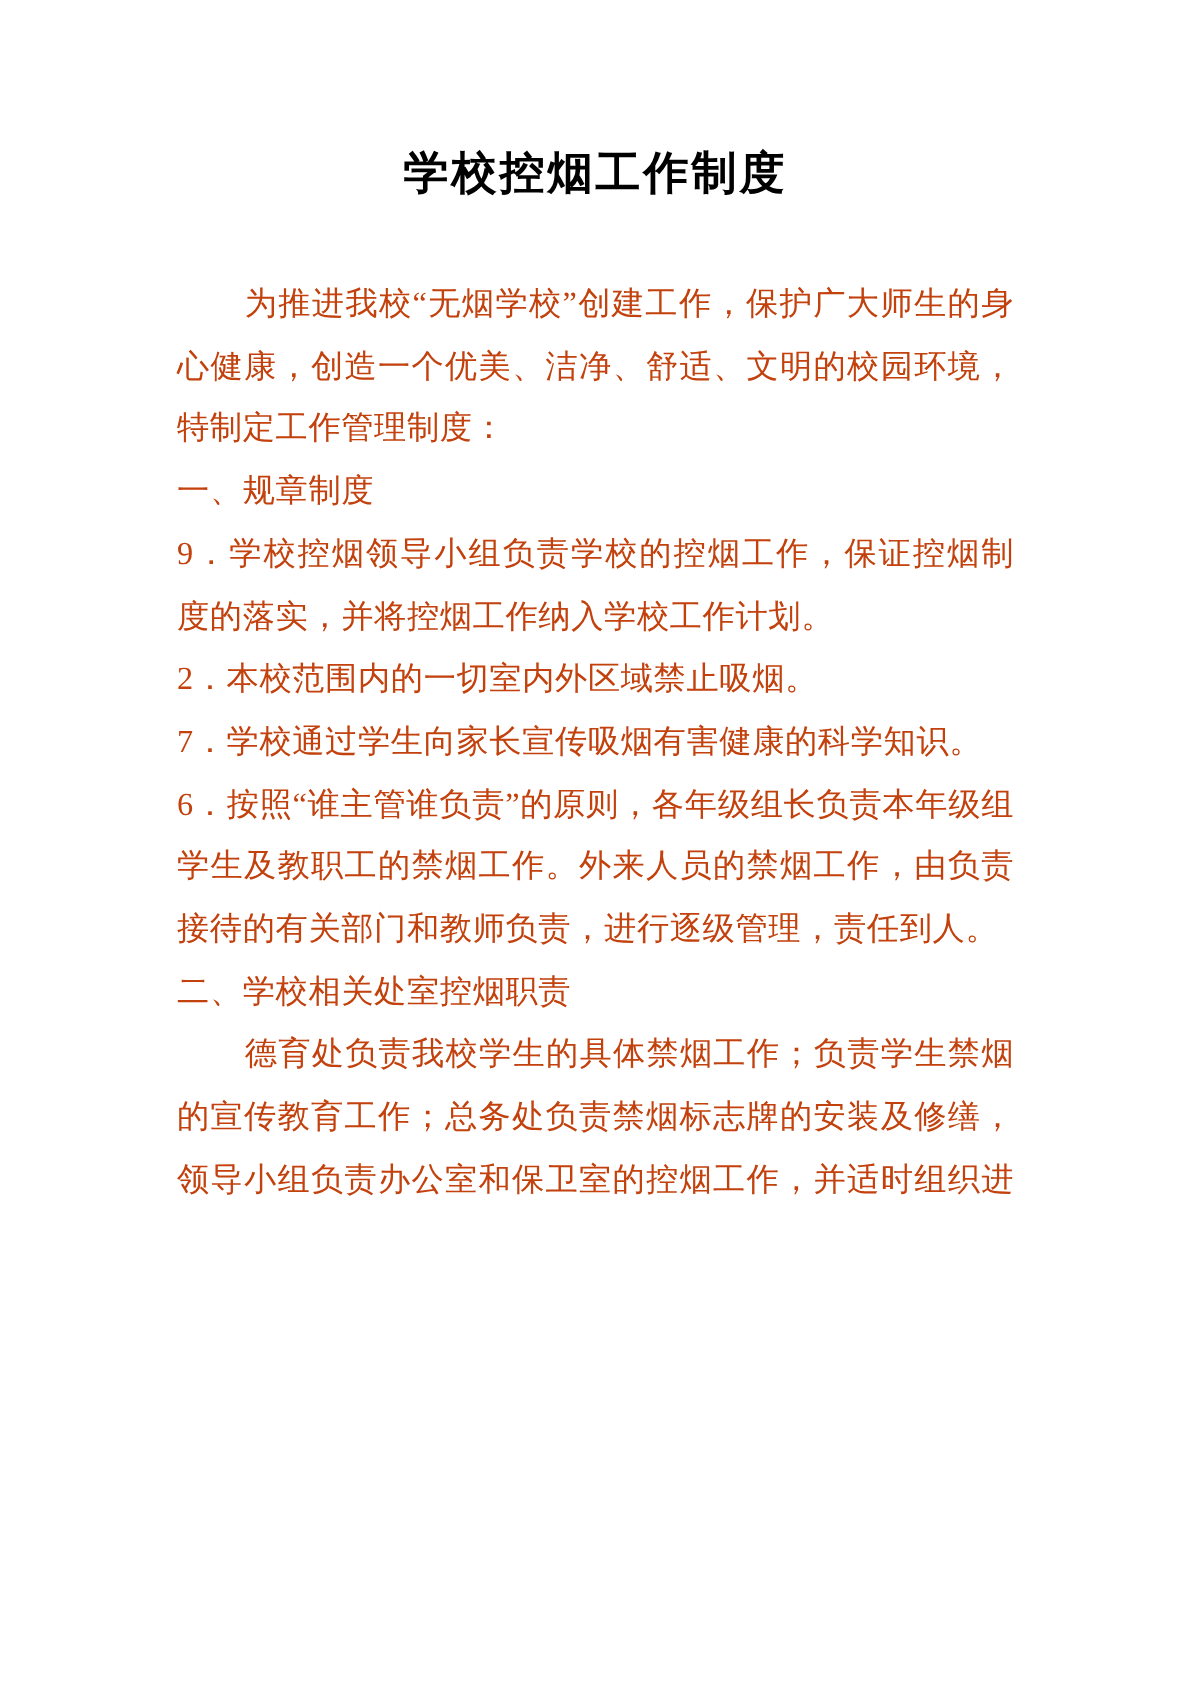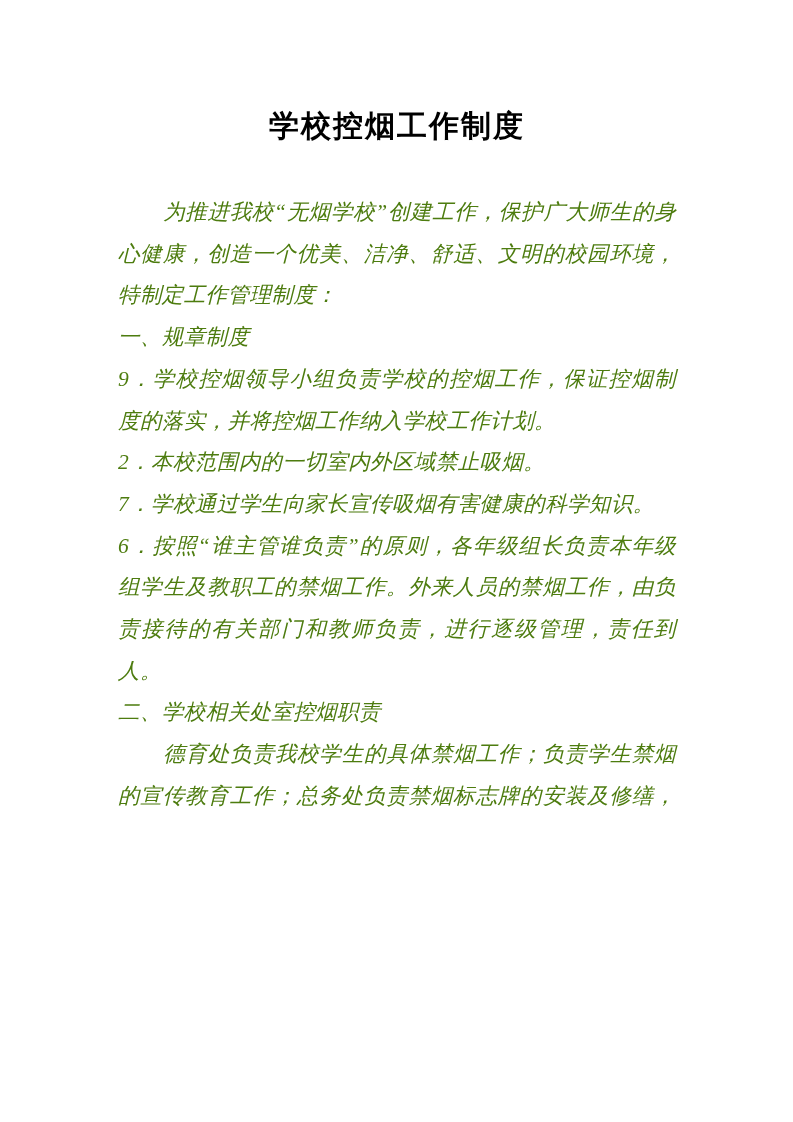--- a/index.html
+++ b/index.html
@@ -1,21 +1,21 @@
 <!DOCTYPE html>
 <html><head>
 <meta charset="utf-8">
 <style>
   * { margin: 0; padding: 0; box-sizing: border-box; }
   html, body { background: #ffffff; }
   .page {
     position: relative;
     width: 793px;
     height: 796px;
-    margin: 16px auto;
+    margin: 6px auto;
     background: #ffffff;
     overflow: hidden;
     font-family: "Liberation Serif", "DejaVu Serif", serif;
     color: #1f1f1f;
   }
   .doc {
     padding: 88px 117px 0 118px; 
   }
   .doc-title {
     font-size: 30px;
@@ -26,22 +26,21 @@
     color: #000000;
     margin-bottom: 44px;
   }
   .para {
     font-size: 21.5px;
     line-height: 41.7px;
     letter-spacing: 0.4px;
     text-align: justify;
     text-justify: inter-ideograph;
     word-break: break-all;
-    color: #4d7c0f;
-    font-style: italic;
+    color: #c2410c;
   }
   .para.indent {
     text-indent: 2.1em;
   }
 </style>
 </head>
 <body>
 
 <div class="page">
   <div class="doc">

